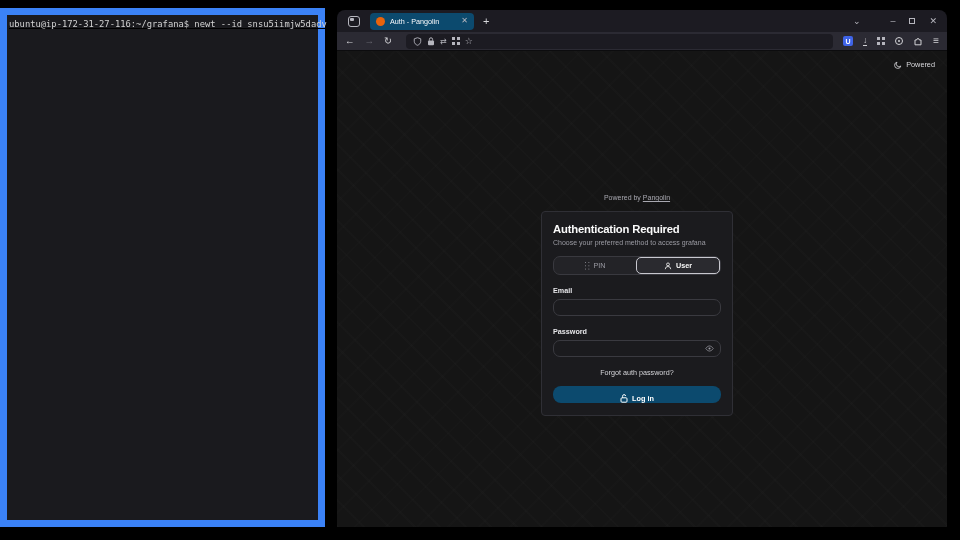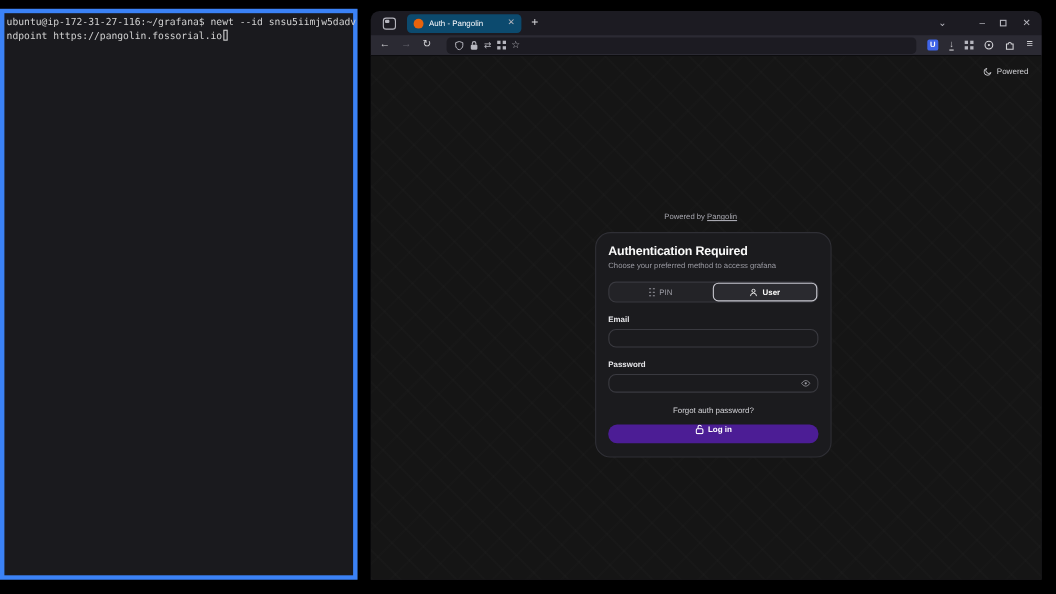--- a/index.html
+++ b/index.html
@@ -2,21 +2,21 @@
 <html><head>
 <meta charset="utf-8">
 <style>
   * { margin:0; padding:0; box-sizing:border-box; }
   html,body { width:960px; height:540px; background:#000; overflow:hidden;
               font-family:"Liberation Sans", sans-serif; }
   .desktop { position:relative; width:960px; height:540px; background:#000; }
 
   
   .terminal { position:absolute; left:0; top:8px; width:325px; height:519px;
-              background:#1a1a1e; border:4px solid #3b82f6; }
+              background:#1a1a1e; border:7px solid #3b82f6;text-decoration:underline; }
   .terminal-body { padding:3px 2px; font-family:"DejaVu Sans Mono", monospace;
                    font-size:8.8px; line-height:12.2px; color:#d2d2d2; }
   .tline { white-space:pre; }
   .cursor { display:inline-block; width:4.5px; height:9.5px;
             border:1px solid #d2d2d2; margin-left:1px; vertical-align:-1.5px; }
 
   
   .browser { position:absolute; left:337px; top:10px; width:610px; height:517px;
              background:#1c1b22; border-radius:8px 8px 0 0; overflow:hidden; }
 
@@ -65,53 +65,52 @@
   .content { position:absolute; top:41px; left:0; right:0; bottom:0; background:#151515;
              background-image:
                repeating-linear-gradient(45deg, rgba(255,255,255,0.010) 0 2px, transparent 2px 18px),
                repeating-linear-gradient(-45deg, rgba(255,255,255,0.008) 0 2px, transparent 2px 22px); }
   .theme-toggle { position:absolute; top:9px; right:12px; display:flex; align-items:center;
                   gap:4px; color:#d8d8dc; font-size:7.3px; }
   .powered { position:absolute; top:143px; left:204px; width:192px; text-align:center;
              font-size:7px; color:#a8a8b0; }
   .powered a { color:#a8a8b0; text-decoration:underline; }
 
-  .card { position:absolute; top:160px; left:204px; width:215px; background:#1b1b1e;
-          border:1px solid #2f2f35; border-radius:14px; padding:11px 11px 12px; }
+  .card { position:absolute; top:160px; left:204px; width:192px; background:#1b1b1e;
+          border:1px solid #2f2f35; border-radius:4px; padding:11px 11px 12px; }
   .card-title { font-size:11.3px; font-weight:bold; color:#fafafa; letter-spacing:-0.2px; }
   .card-sub { margin-top:4px; font-size:7px; color:#9b9ba3; }
   .toggle { margin-top:10px; height:19px; background:#232327; border:1px solid #39393f;
             border-radius:7px; display:flex; padding:0; }
   .seg { flex:1; display:flex; align-items:center; justify-content:center; gap:4px;
          font-size:7.2px; color:#9b9ba3; border-radius:5px; }
   .seg.active { background:#2a2a2f; border:1px solid #c8c8cf; color:#fafafa; font-weight:bold; }
   .pin-dots { width:5px; height:8px; position:relative; }
   .pin-dots::before { content:""; position:absolute; left:0; top:0; width:1.4px; height:1.4px;
          border-radius:50%; background:#9b9ba3;
          box-shadow:3.4px 0 0 #9b9ba3, 0 3.2px 0 #9b9ba3, 3.4px 3.2px 0 #9b9ba3,
                     0 6.4px 0 #9b9ba3, 3.4px 6.4px 0 #9b9ba3; }
   .field-label { margin-top:11px; font-size:7.2px; font-weight:bold; color:#e7e7ea; }
   .tinput { margin-top:4px; height:17px; border:1px solid #3a3a40; border-radius:7px;
             background:transparent; display:flex; align-items:center; padding:0 6px; }
   .tinput .eye { margin-left:auto; display:flex; align-items:center; }
   .forgot { margin-top:11px; text-align:center; font-size:7.2px; color:#d4d4d8; }
-  .login-btn { margin-top:9px; height:17px; background:#4c1d95; border:none; width:100%;
-               border-radius:8px; display:flex; align-items:flex-start; justify-content:center;
+  .login-btn { margin-top:9px; height:17px; background:#0c4a6e; border:none; width:100%;
+               border-radius:8px; display:flex; align-items:flex-end; justify-content:center;
                gap:4px; color:#fff; font-size:7.3px; font-weight:bold; cursor:pointer; }
   svg { display:block; }
 </style>
 </head>
 <body>
 
 <div class="desktop">
 
   <div class="terminal">
     <div class="terminal-body">
       <div class="tline"><span>ubuntu@ip-172-31-27-116:~/grafana$ newt --id snsu5iimjw5dadv</span></div>
-      <div class="tline"><span>ndpoint https://pangolin.fossorial.io</span><span class="cursor"></span></div>
     </div>
   </div>
 
   <div class="browser">
 
     <div class="tabbar">
       <div class="fxview"></div>
       <div class="tab">
         <span class="favicon" style="background:#e8630c;"></span>
         <span class="tab-title">Auth - Pangolin</span>

